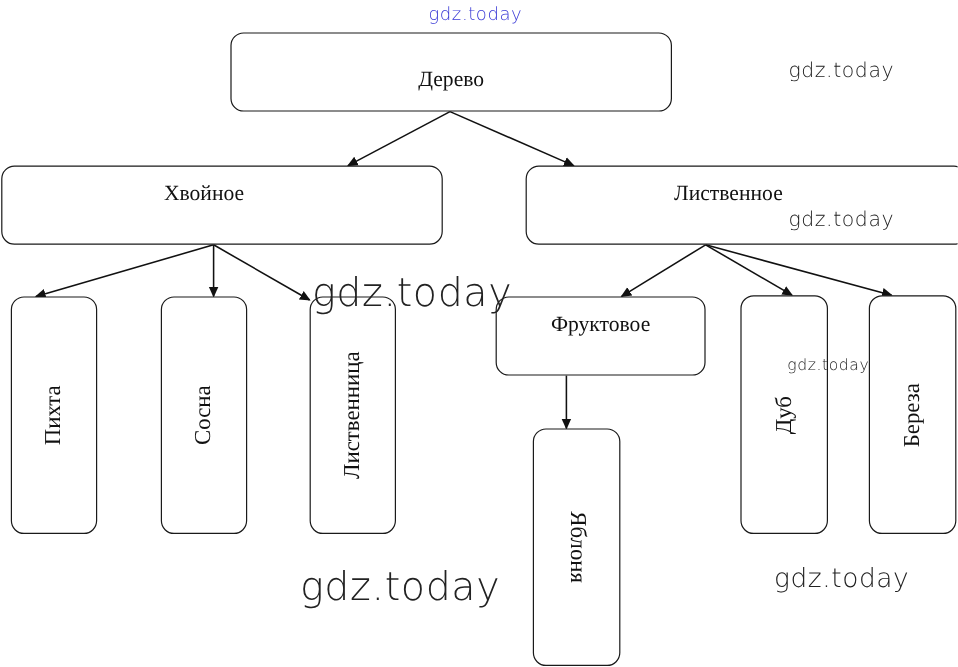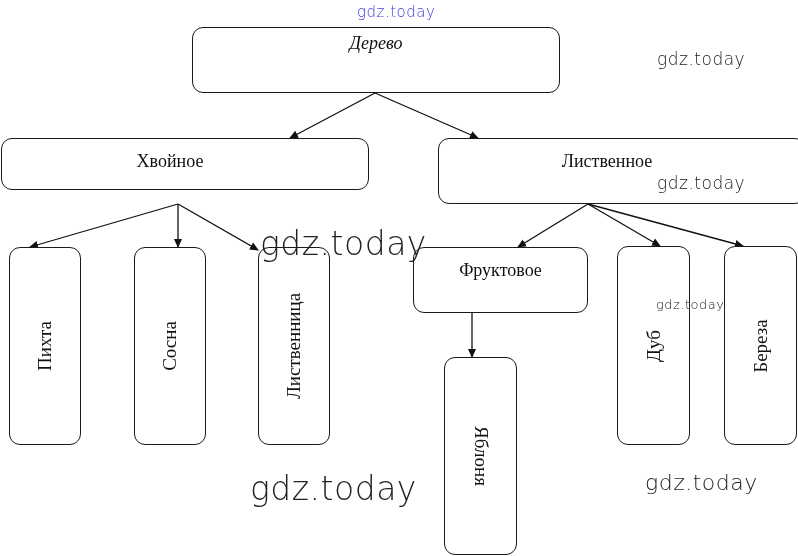--- a/index.html
+++ b/index.html
@@ -29,24 +29,24 @@
       <line x1="178" y1="204" x2="178" y2="247" stroke="#111" stroke-width="1.3" marker-end="url(#arr)"></line>
       <line x1="178" y1="204" x2="258" y2="250" stroke="#111" stroke-width="1.3" marker-end="url(#arr)"></line>
       <line x1="588" y1="204" x2="518" y2="247" stroke="#111" stroke-width="1.3" marker-end="url(#arr)"></line>
       <line x1="588" y1="204" x2="660" y2="246" stroke="#111" stroke-width="1.3" marker-end="url(#arr)"></line>
       <line x1="588" y1="204" x2="743" y2="246" stroke="#111" stroke-width="1.3" marker-end="url(#arr)"></line>
       <line x1="472" y1="313" x2="472" y2="357" stroke="#111" stroke-width="1.3" marker-end="url(#arr)"></line>
     </g>
 </svg>
 
 <div class="node hnode" style="left:192px;top:27px;width:368px;height:66px;">
-  <span class="lbl" style="top:5px;font-style:italic;">Дерево</span>
+  <span class="lbl" style="top:28px;">Дерево</span>
 </div>
 
-<div class="node hnode" style="left:1px;top:138px;width:368px;height:52px;">
+<div class="node hnode" style="left:1px;top:138px;width:368px;height:66px;">
   <span class="lbl" style="left:-30px;">Хвойное</span>
 </div>
 
 <div class="node hnode" style="left:438px;top:138px;width:368px;height:66px;">
   <span class="lbl" style="left:-30px;">Лиственное</span>
 </div>
 
 <div class="node vnode" style="left:9px;top:247px;width:72px;height:198px;">
   <span class="lbl">Пихта</span>
 </div>

